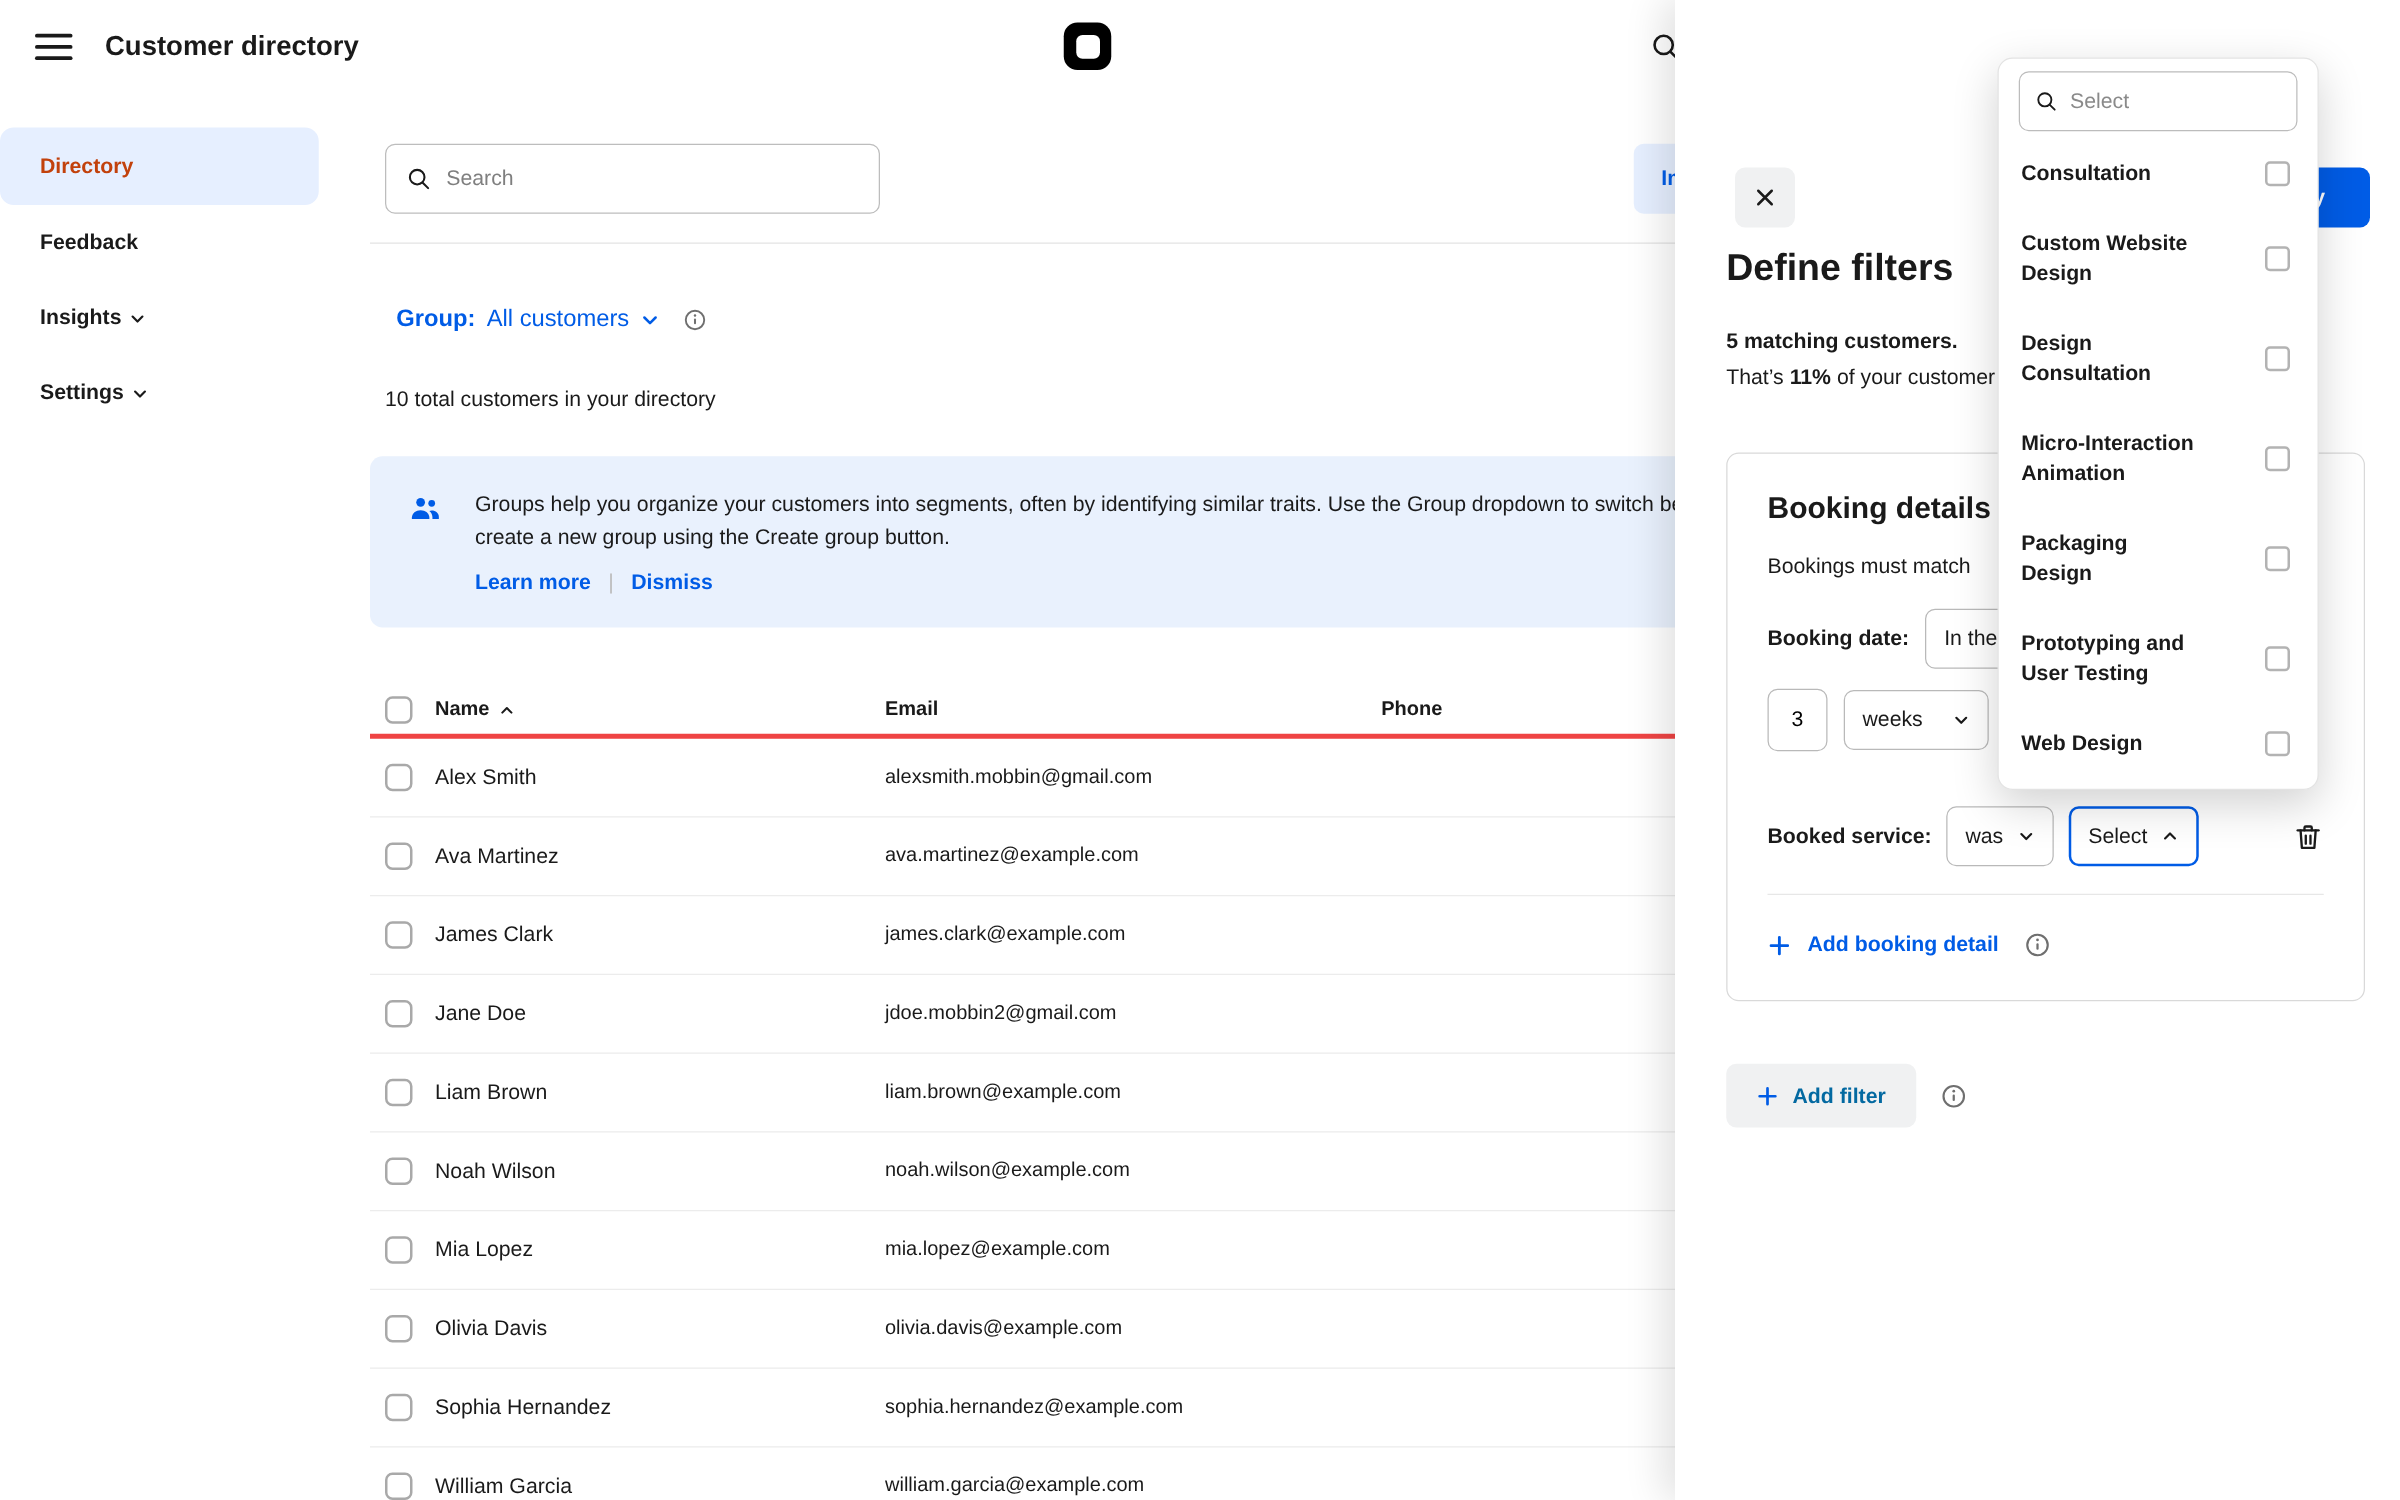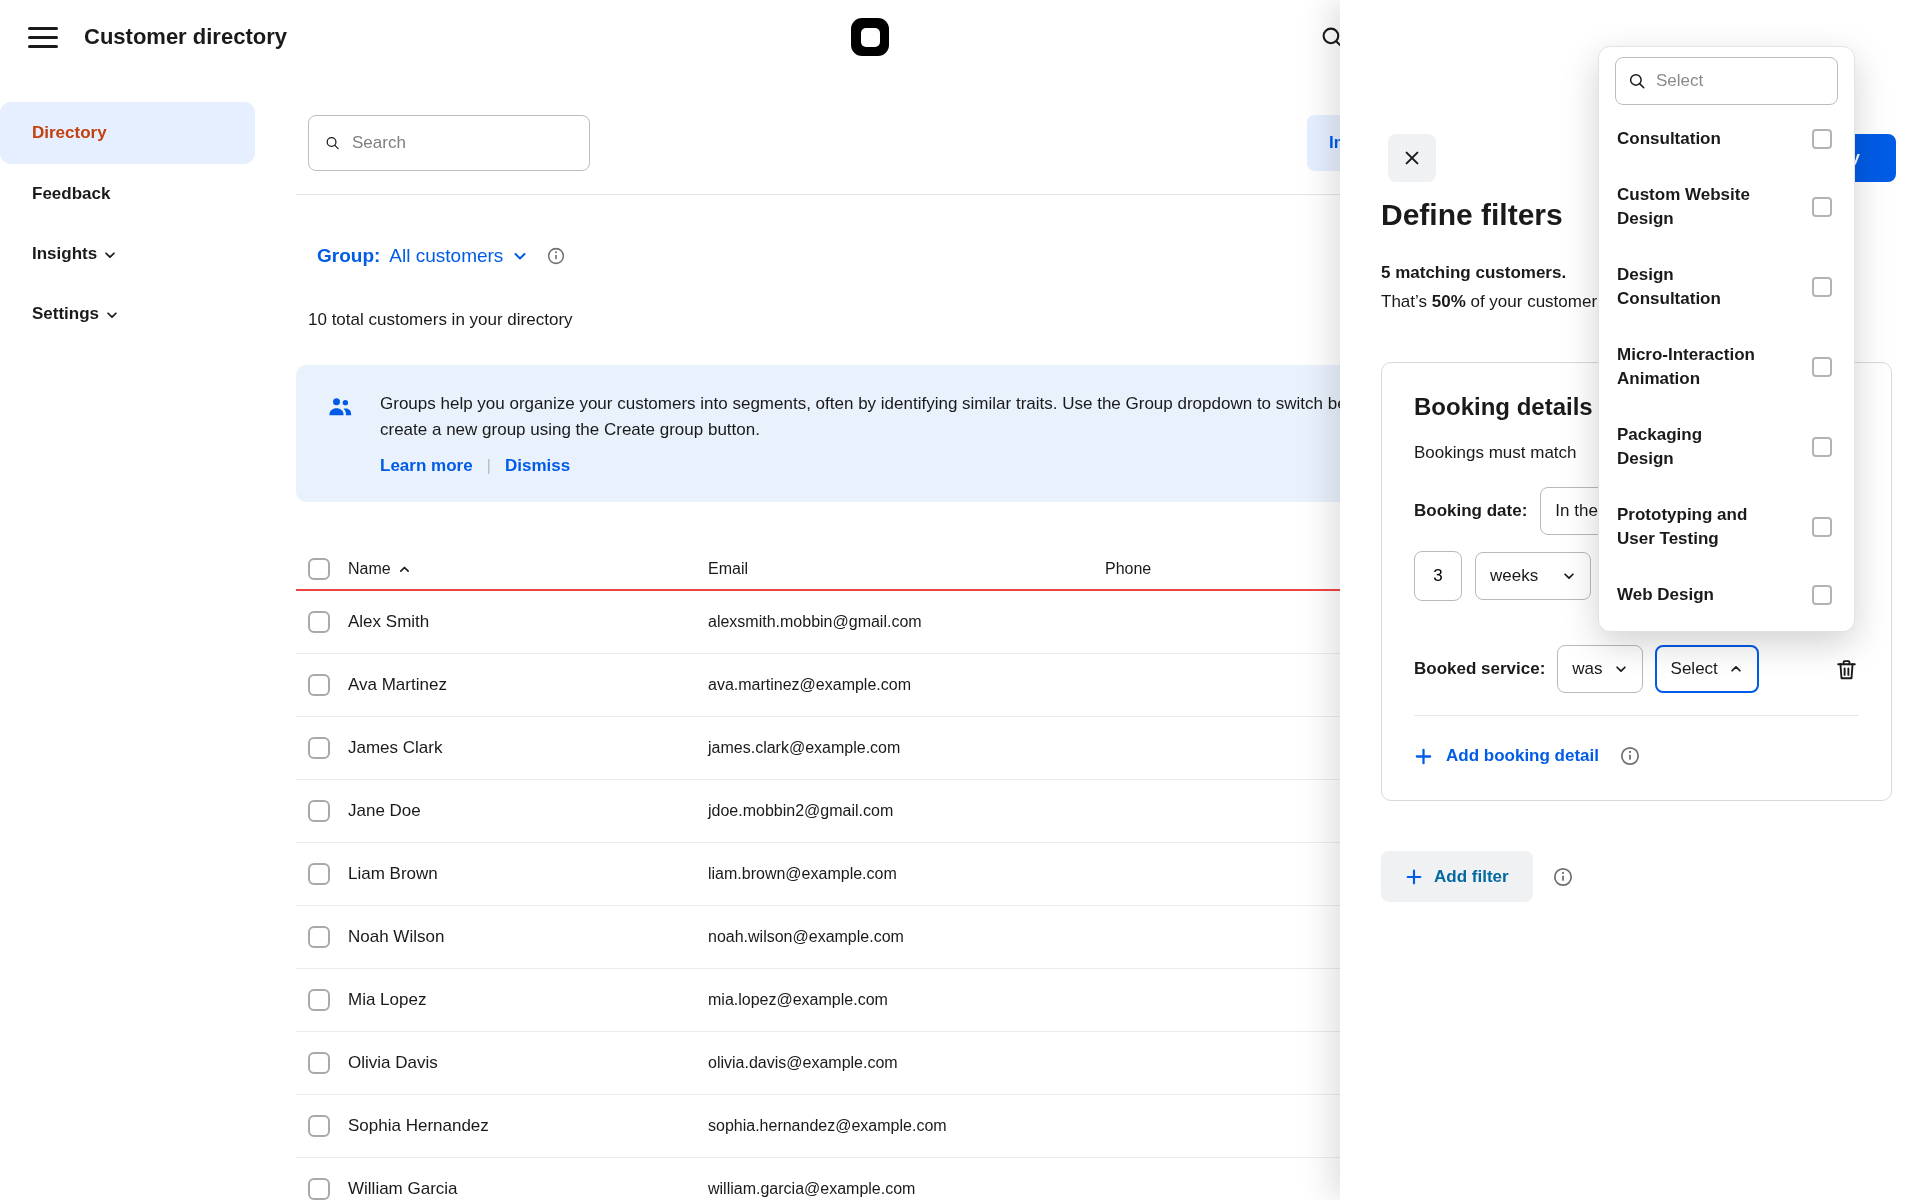--- a/index.html
+++ b/index.html
@@ -25,42 +25,42 @@
   .account { font-size:16px; font-weight:700; cursor:pointer; white-space:nowrap; }
 
   
   .sidebar { position:absolute; top:74px; left:0; width:255px; bottom:0; background:#fff; padding-top:28px; }
   .side-item { height:60px; display:flex; align-items:center; padding-left:32px; font-size:17px; font-weight:600; cursor:pointer; gap:6px; color:#1a1a1a; }
   .side-item.active { height:62px; background:#e6efff; color:#c2410c;border-radius:11px; }
   .side-item .chev { margin-top:2px; }
 
   
   .main { position:absolute; top:74px; left:255px; right:0; bottom:0; }
-  .search-box { position:absolute; left:53px; top:41px; width:282px; height:56px; border:1px solid #bdbdbd; border-radius:8px; display:flex; align-items:center; padding:0 16px; gap:12px; background:#fff; }
+  .search-box { position:absolute; left:53px; top:41px; width:396px; height:56px; border:1px solid #bdbdbd; border-radius:8px; display:flex; align-items:center; padding:0 16px; gap:12px; background:#fff; }
   .search-box input { border:none; outline:none; font-size:17px; flex:1; color:#1a1a1a; background:transparent; }
   .search-box input::placeholder { color:#7f7f7f; }
   .import-btn { position:absolute; left:1052px; top:41px; height:56px; padding:0 22px; background:#e6efff; color:#005ce6; font-weight:700; font-size:17px; border:none; border-radius:8px; }
   .toolbar-divider { position:absolute; left:41px; top:120px; width:1534px; height:1px; background:#e4e4e4; }
 
   .group-row { position:absolute; left:62px; top:171px; display:flex; align-items:center; gap:9px; color:#005ce6; font-size:19px; }
   .group-label { font-weight:700; }
   .group-value { font-weight:500; }
   .group-row .info { color:#6f6f6f; margin-left:10px; }
   .count { position:absolute; left:53px; top:236px; font-size:17px; }
 
   .banner { position:absolute; left:41px; top:291px; width:1534px; border-radius:10px; background:#e9f1fd; padding:26px 30px; display:flex; gap:26px; }
   .banner-icon { color:#005ce6; margin-top:2px; flex-shrink:0; }
   .banner-line { font-size:17px; line-height:26px; white-space:nowrap; overflow:hidden; }
   .banner-links { margin-top:13px; display:flex; align-items:center; gap:14px; font-size:17px; }
   .banner-links a { color:#005ce6; font-weight:700; text-decoration:none; cursor:pointer; }
   .banner .sep { color:#bcbcbc; }
 
   .table { position:absolute; left:41px; top:475px; width:1534px; }
   .thead, .trow { display:grid; grid-template-columns:40px 360px 397px auto; align-items:center; padding-left:12px; }
-  .thead { height:42px; border-bottom:2px solid #ef4444; font-weight:400; font-size:16px; }
+  .thead { height:42px; border-bottom:4px solid #ef4444; font-weight:700; font-size:16px; }
   .trow { height:63px; border-bottom:1px solid #ececec; font-size:17px; cursor:pointer; }
   .trow .email { font-size:16px; }
   .cb { width:22px; height:22px; border:2px solid #a9a9a9; border-radius:6px; background:#fff; cursor:pointer; }
   .name-th { display:flex; align-items:center; gap:7px; cursor:pointer; }
 
   
   .panel { position:absolute; left:1340px; top:0; width:580px; height:1200px; background:#fff; box-shadow:-10px 0 30px rgba(0,0,0,.12); z-index:10; }
   .panel-close { position:absolute; left:48px; top:134px; width:48px; height:48px; background:#f0f1f2; border:none; border-radius:8px; display:flex; align-items:center; justify-content:center; color:#1a1a1a; }
   .apply-btn { position:absolute; right:24px; top:134px; height:48px; padding:0 36px; background:#005ce6; color:#fff; border:none; border-radius:8px; font-size:17px; font-weight:700; }
   .panel-title { position:absolute; left:41px; top:198px; font-size:30px; font-weight:700; }
@@ -296,21 +296,21 @@
         <path d="M4 4l12 12M16 4L4 16"></path>
       </svg>
   </button>
   <button class="apply-btn">Apply</button>
 
   <div class="panel-title">Define filters</div>
 
   <div class="matching">
     <div><b>5 matching customers.</b></div>
     <div>
-      <span>That’s </span><b>50%</b><span> of your customer directory.</span>
+      <span>That’s </span><b>11%</b><span> of your customer directory.</span>
     </div>
   </div>
 
   <div class="card">
     <div class="card-title">Booking details</div>
     <div class="match-text">Bookings must match</div>
 
     <div class="field-row">
       <span class="field-label">Booking date:</span>
       <div class="select" style="width:170px; overflow:hidden;">

